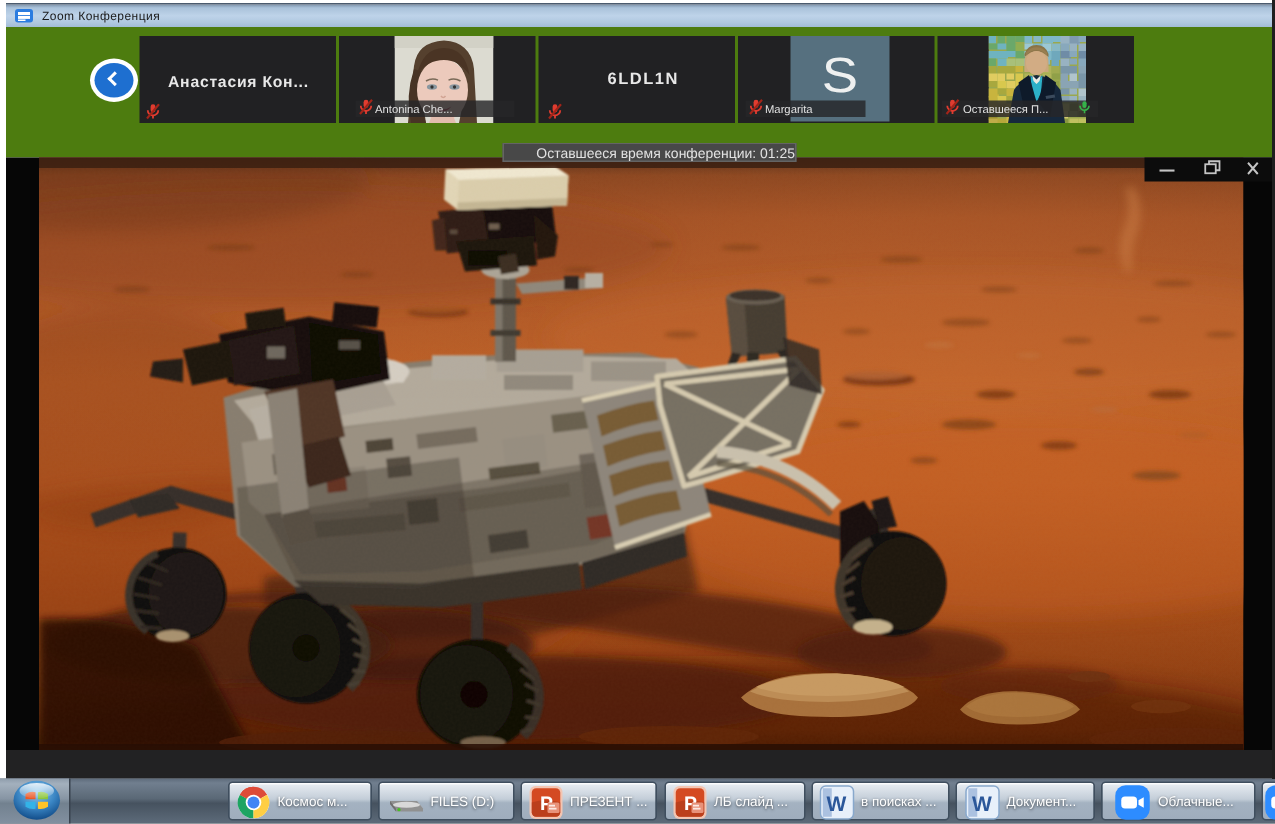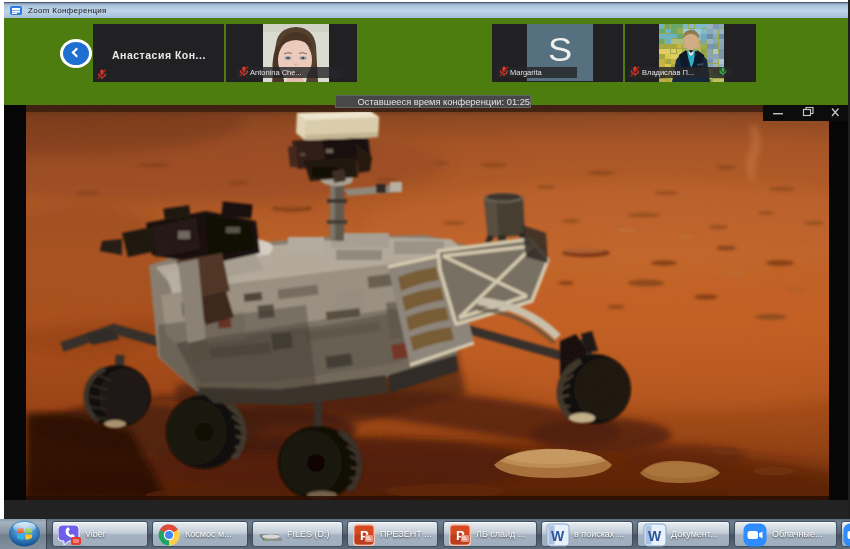--- a/index.html
+++ b/index.html
@@ -55,20 +55,29 @@
       <ellipse cx="25" cy="34" rx="3.4" ry="1.8" fill="#8a97a0"></ellipse>
       <ellipse cx="40" cy="34" rx="3.4" ry="1.8" fill="#8a97a0"></ellipse>
       <circle cx="25" cy="34" r="1.1" fill="#333"></circle>
         <circle cx="40" cy="34" r="1.1" fill="#333"></circle>
       <path d="M31,40 q1.5,2 3,0" stroke="#d1a393" stroke-width="1" fill="none"></path>
       <path d="M26,47 q6,4 12,0 q-3,3.4 -6,3.4 q-3,0 -6,-3.4 z" fill="#b43d50"></path>
       <path d="M25,53 L39,53 L41,58 L23,58 Z" fill="#e2bcae"></path>
     </svg>
     <div class="lbl" style="left:11px;width:106px;padding-left:13px">Antonina Che...</div>
     <svg class="mic" style="left:13px;bottom:5px" width="10" height="11" viewBox="0 0 10 11">
+        <rect x="3.4" y="0.5" width="3.2" height="5.5" rx="1.6" fill="#e03c30"></rect>
+        <path d="M1.5,4.5 a3.5,3.5 0 0 0 7,0" fill="none" stroke="#e03c30" stroke-width="1.2"></path>
+        <rect x="4.4" y="8" width="1.2" height="2" fill="#e03c30"></rect>
+        <path d="M1,10 L9,0.5" stroke="#a32419" stroke-width="1.4"></path>
+      </svg>
+  </div>
+  <div class="tile" id="t3" style="left:355px;width:131px">
+    <div class="tname" style="left:46px;top:23px;font-size:11px;font-weight:bold;letter-spacing:1px">6LDL1N</div>
+    <svg class="mic" style="left:6px;bottom:2px" width="10" height="11" viewBox="0 0 10 11">
         <rect x="3.4" y="0.5" width="3.2" height="5.5" rx="1.6" fill="#e03c30"></rect>
         <path d="M1.5,4.5 a3.5,3.5 0 0 0 7,0" fill="none" stroke="#e03c30" stroke-width="1.2"></path>
         <rect x="4.4" y="8" width="1.2" height="2" fill="#e03c30"></rect>
         <path d="M1,10 L9,0.5" stroke="#a32419" stroke-width="1.4"></path>
       </svg>
   </div>
   <div class="tile" id="t4" style="left:488px;width:131px">
     <div style="position:absolute;left:35px;top:0;width:66px;height:57px;background:#56707f"></div>
     <div style="position:absolute;left:35px;top:0;width:66px;height:57px;color:#fff;text-align:center;line-height:51px;font-size:33px;color:#eef0f0;transform:scaleX(1.1)">S</div>
     <div class="lbl" style="left:5px;width:80px;padding-left:13px">Margarita</div>
@@ -218,21 +227,21 @@
       <path d="M24,12 Q26,6 32,6 Q38,6 40,12 L40,14 Q36,10 32,10 Q28,10 24,14 Z" fill="#8a7448"></path>
       <ellipse cx="32" cy="18" rx="7" ry="8" fill="#d2ac84"></ellipse>
       <path d="M25,13 Q28,9.5 32,9.5 Q36,9.5 39,13 L39,11 Q36,7.5 32,7.5 Q28,7.5 25,11 Z" fill="#987e50"></path>
       <path d="M13,58 L17,36 Q23,27 32,26 Q42,27 48,36 L51,58 Z" fill="#16283c"></path>
       <path d="M28,26 L32,31 L36,26 L35,38 L32,44 L29,38 Z" fill="#2cb0c8"></path>
       <path d="M29,26 L32,29 L35,26 L34,30 L32,32 L30,30 Z" fill="#e8e8e0"></path>
       <path d="M20,31 L27,26 L32,44 L25,54 Z" fill="#0e1a2a"></path>
       <path d="M45,31 L38,26 L33,44 L41,54 Z" fill="#0e1a2a"></path>
       <path d="M38,40 l6,-1 0.5,2 -6,1 z" fill="#3a4a5c"></path>
     </svg>
-    <div class="lbl" style="left:3px;width:104px;padding-left:14px">Владислав П...</div>
+    <div class="lbl" style="left:3px;width:104px;padding-left:14px">Оставшееся П...</div>
     <svg class="mic" style="left:5px;bottom:5px" width="10" height="11" viewBox="0 0 10 11">
         <rect x="3.4" y="0.5" width="3.2" height="5.5" rx="1.6" fill="#e03c30"></rect>
         <path d="M1.5,4.5 a3.5,3.5 0 0 0 7,0" fill="none" stroke="#e03c30" stroke-width="1.2"></path>
         <rect x="4.4" y="8" width="1.2" height="2" fill="#e03c30"></rect>
         <path d="M1,10 L9,0.5" stroke="#a32419" stroke-width="1.4"></path>
       </svg>
     <svg style="position:absolute;right:29px;bottom:6px" width="8" height="9" viewBox="0 0 8 9">
         <rect x="2.6" y="0.5" width="2.8" height="4.5" rx="1.4" fill="#35b24a"></rect>
         <path d="M1,3.5 a3,3 0 0 0 6,0" fill="none" stroke="#35b24a" stroke-width="1.1"></path>
         <rect x="3.5" y="6.5" width="1" height="2" fill="#35b24a"></rect>
@@ -536,29 +545,20 @@
     <ellipse cx="16.5" cy="13.5" rx="15.5" ry="13" fill="url(#orbg)"></ellipse>
     <g>
       <path d="M9,9.3 Q12.5,7.2 15.7,8.2 L15.7,12.9 L9,12.9 Z" fill="#eb5a28"></path>
       <path d="M17.3,8.2 Q20.5,7.2 24,9.3 L24,12.9 L17.3,12.9 Z" fill="#8cc63e"></path>
       <path d="M9,14.5 L15.7,14.5 L15.7,19.2 Q12.5,20 9,17.8 Z" fill="#33b3e8"></path>
       <path d="M17.3,14.5 L24,14.5 L24,17.8 Q20.5,20 17.3,19.2 Z" fill="#ffc429"></path>
     </g>
     <ellipse cx="16.5" cy="7.2" rx="11.5" ry="5.2" fill="url(#orbsh)"></ellipse>
     <path d="M4,18 a15.5,13 0 0 0 25,0 a18,14 0 0 1 -25,0 z" fill="#0a3messenger" opacity="0"></path>
   </svg>
-  <div class="tbtn" style="left:52px;width:96px">
-    <svg style="position:absolute;left:5px;top:1px" width="24" height="24" viewBox="0 0 24 24">
-      <path d="M4,2 h13 a4,4 0 0 1 4,4 v8 a4,4 0 0 1 -4,4 h-6 l-5,4 l0,-4 h-2 a4,4 0 0 1 -4,-4 v-8 a4,4 0 0 1 4,-4 z" fill="#6f5fe8" stroke="#fff" stroke-width="1"></path>
-      <path d="M8,6 q-2,5 4,8 q3,1.5 5,-1 l-2.5,-2 l-2,1 q-2.5,-2 -2,-4 l1.5,-1.5 l-2,-2.5 z" fill="#fff"></path>
-      <rect x="13" y="14" width="10" height="8" rx="2" fill="#e23a2e"></rect>
-      <path d="M15,17 h6 M15,19 h6" stroke="#ffc8c0" stroke-width="1"></path>
-    </svg>
-    <div class="cap">Viber</div>
-  </div>
   <div class="tbtn" style="left:252px;width:91px">
     <svg style="position:absolute;left:3px;top:4px" width="28" height="18" viewBox="0 0 28 18">
       <path d="M4,8 L22,8 L26,13 L8,13 Z" fill="#b8b8b8"></path>
       <path d="M4,8 L22,8 L26,13 L26,15 L8,15 L4,10 Z" fill="#909090"></path>
       <path d="M4,8 L8,13 L8,15 L4,10 Z" fill="#707070"></path>
       <ellipse cx="15" cy="10.5" rx="9" ry="2" fill="#d8d8d8"></ellipse>
       <circle cx="10" cy="13.8" r="1.1" fill="#44c020"></circle>
     </svg>
     <div class="cap" style="left:34px">FILES (D:)</div>
   </div>

